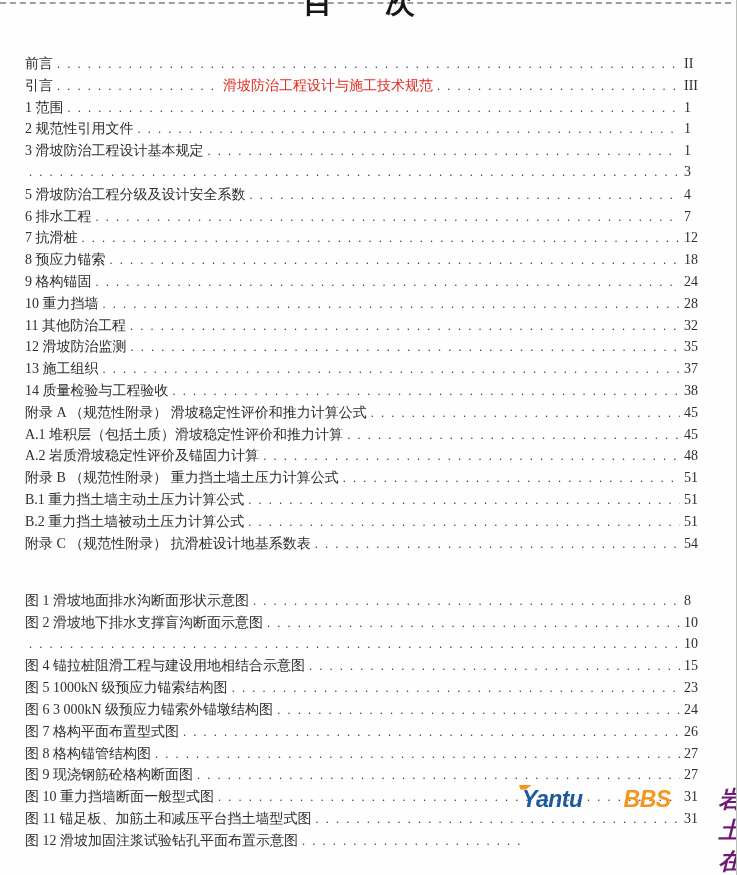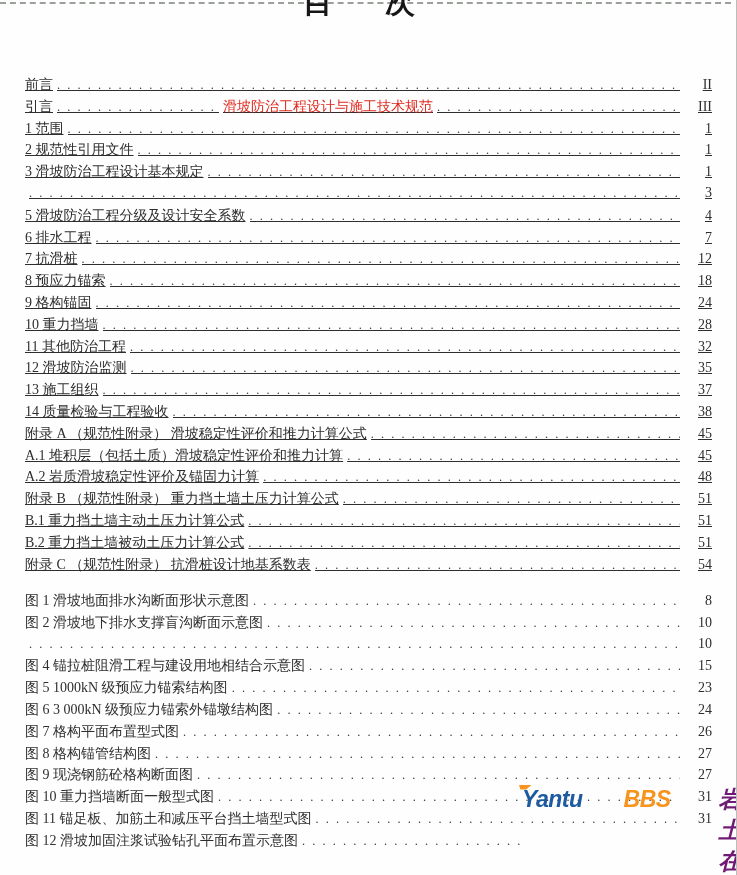--- a/index.html
+++ b/index.html
@@ -13,32 +13,32 @@
   .top-rule {
     position:absolute; top:2px; left:0; width:731px; height:0;
     border-top:2px dashed #9ba09b;
   }
   .doc-title {
     position:absolute; top:-18px; left:303px;
     display:flex; gap:52px;
     font-size:30px; font-weight:bold; color:#161616;
     letter-spacing:0;
   }
-  .toc-sections { position:absolute; left:25px; right:24px; top:76px;text-decoration:underline; }
+  .toc-sections { position:absolute; left:25px; right:24px; top:55px; }
   .toc-figures  { position:absolute; left:25px; right:24px; top:592px; }
   .toc-row {
     display:flex; align-items:baseline; height:21.8px;
     font-size:14px; white-space:nowrap; overflow:hidden;
   }
   .toc-label { flex:0 0 auto; }
   .leader { flex:1 1 auto; overflow:hidden; margin:0 4px; min-width:8px; }
   .leader.fixed { flex:0 0 162px; }
   .dots { letter-spacing:2px; font-size:12.5px; color:#3c3c3c; }
   .red-inline { flex:0 0 auto; color:#e02a20; }
-  .toc-page { flex:0 0 auto; min-width:28px; text-align:right; }
+  .toc-page { flex:0 0 auto; min-width:28px; text-align:left; }
   .watermark {
     position:absolute; right:0; top:829px; width:214px; height:33px;
     background:#fdfefd;
     display:flex; align-items:center;
     font-family:"Liberation Sans","DejaVu Sans",sans-serif;
     font-style:italic; font-weight:bold; font-size:23px;
     letter-spacing:-0.5px;
   }
   .wm-wrap { position:relative; display:flex; align-items:baseline;gap:41px; }
   .wm-accent {

